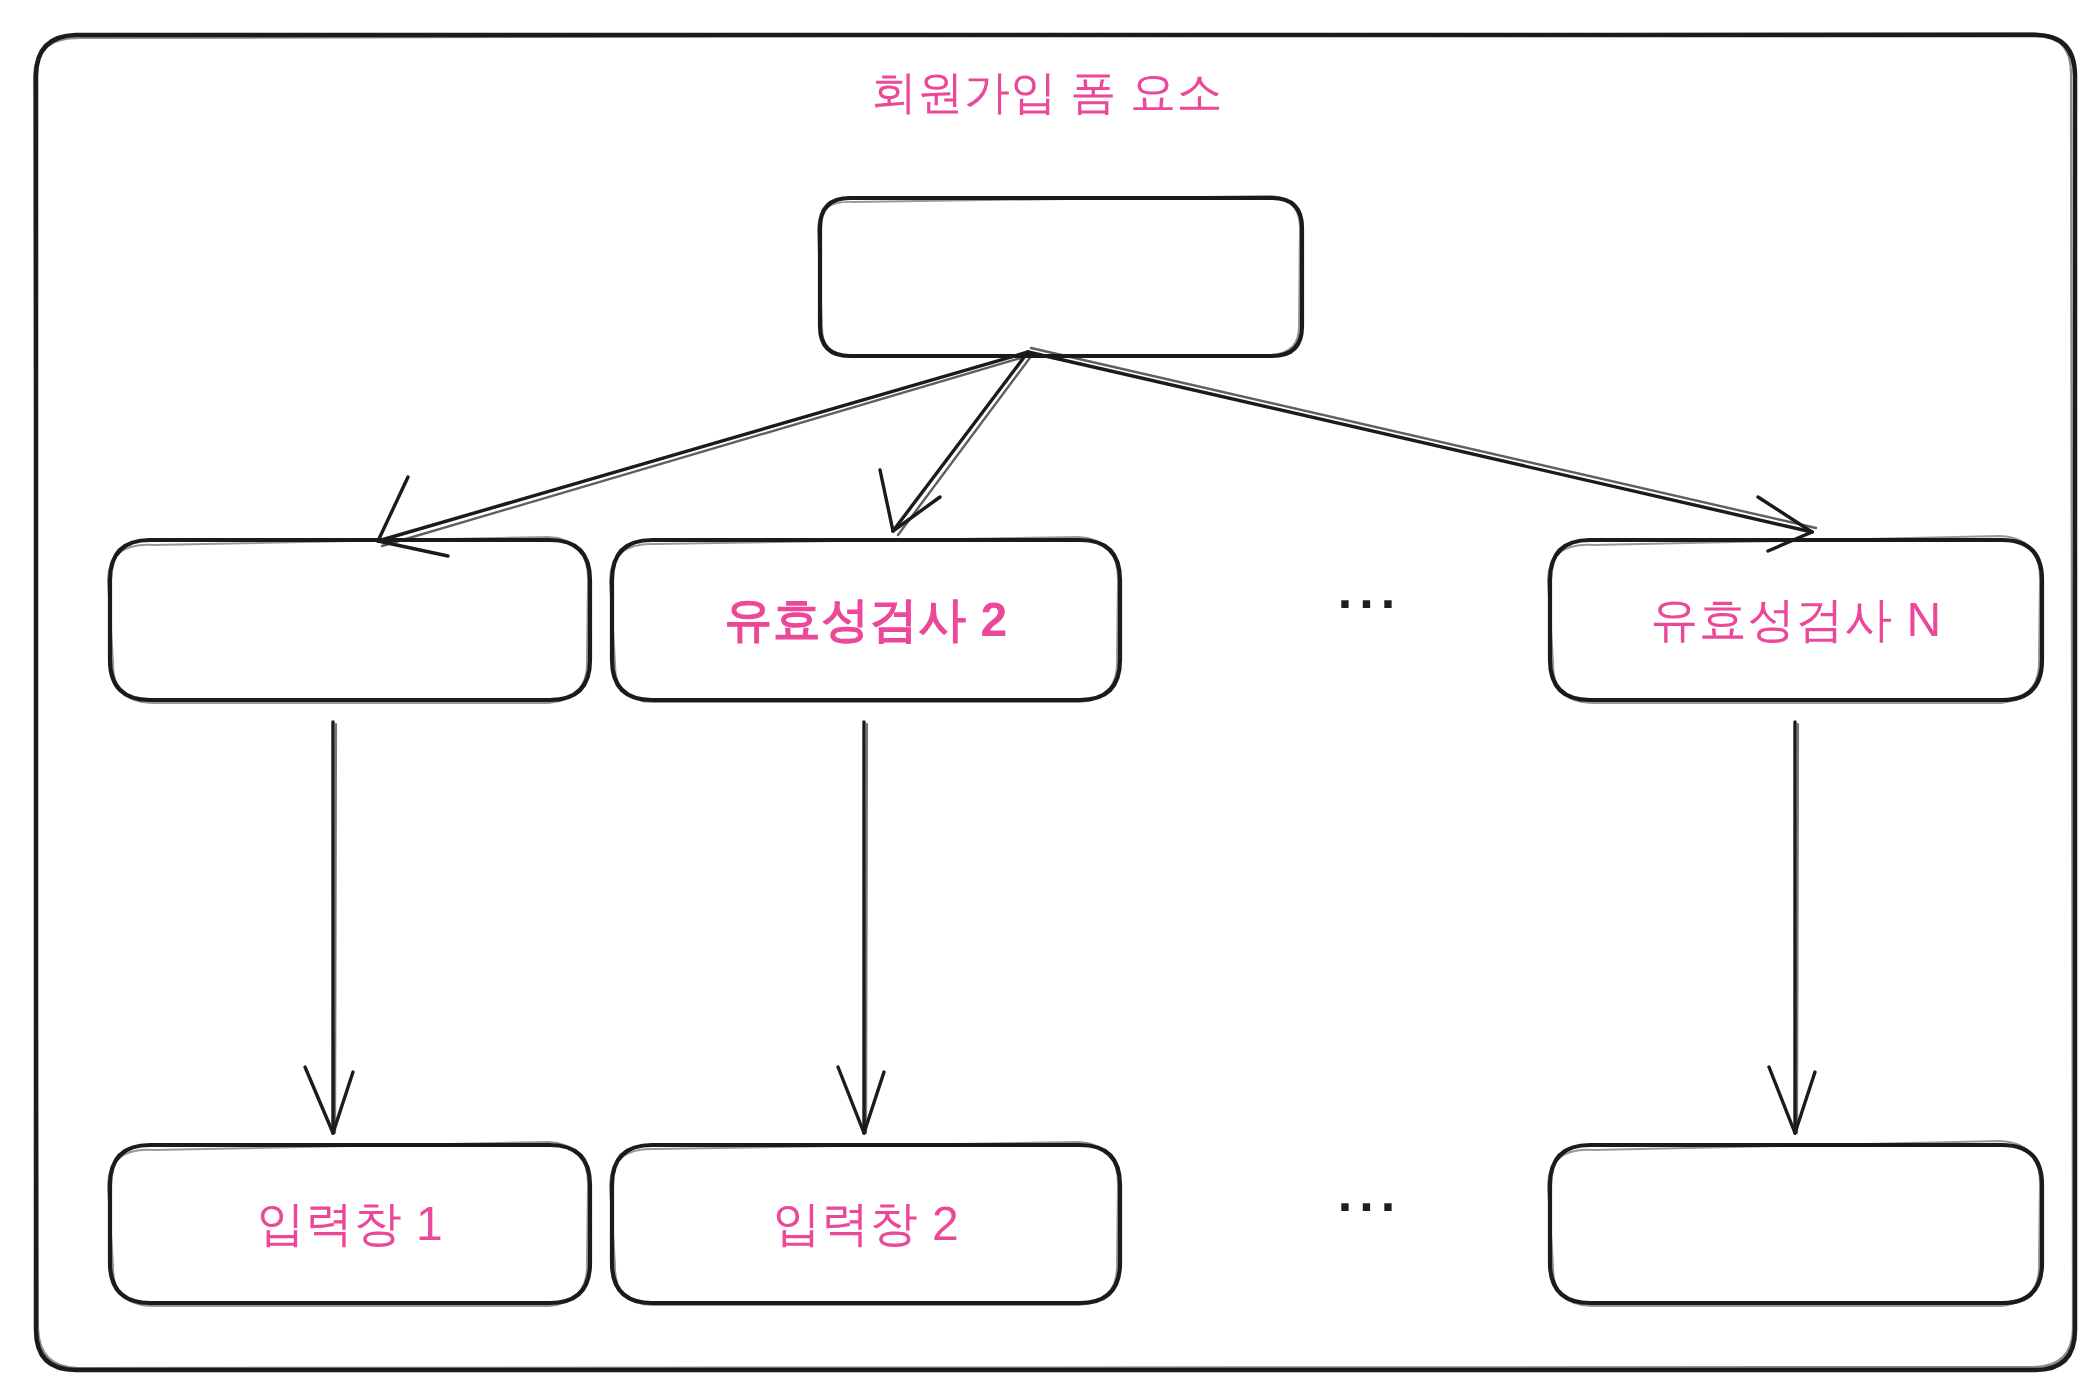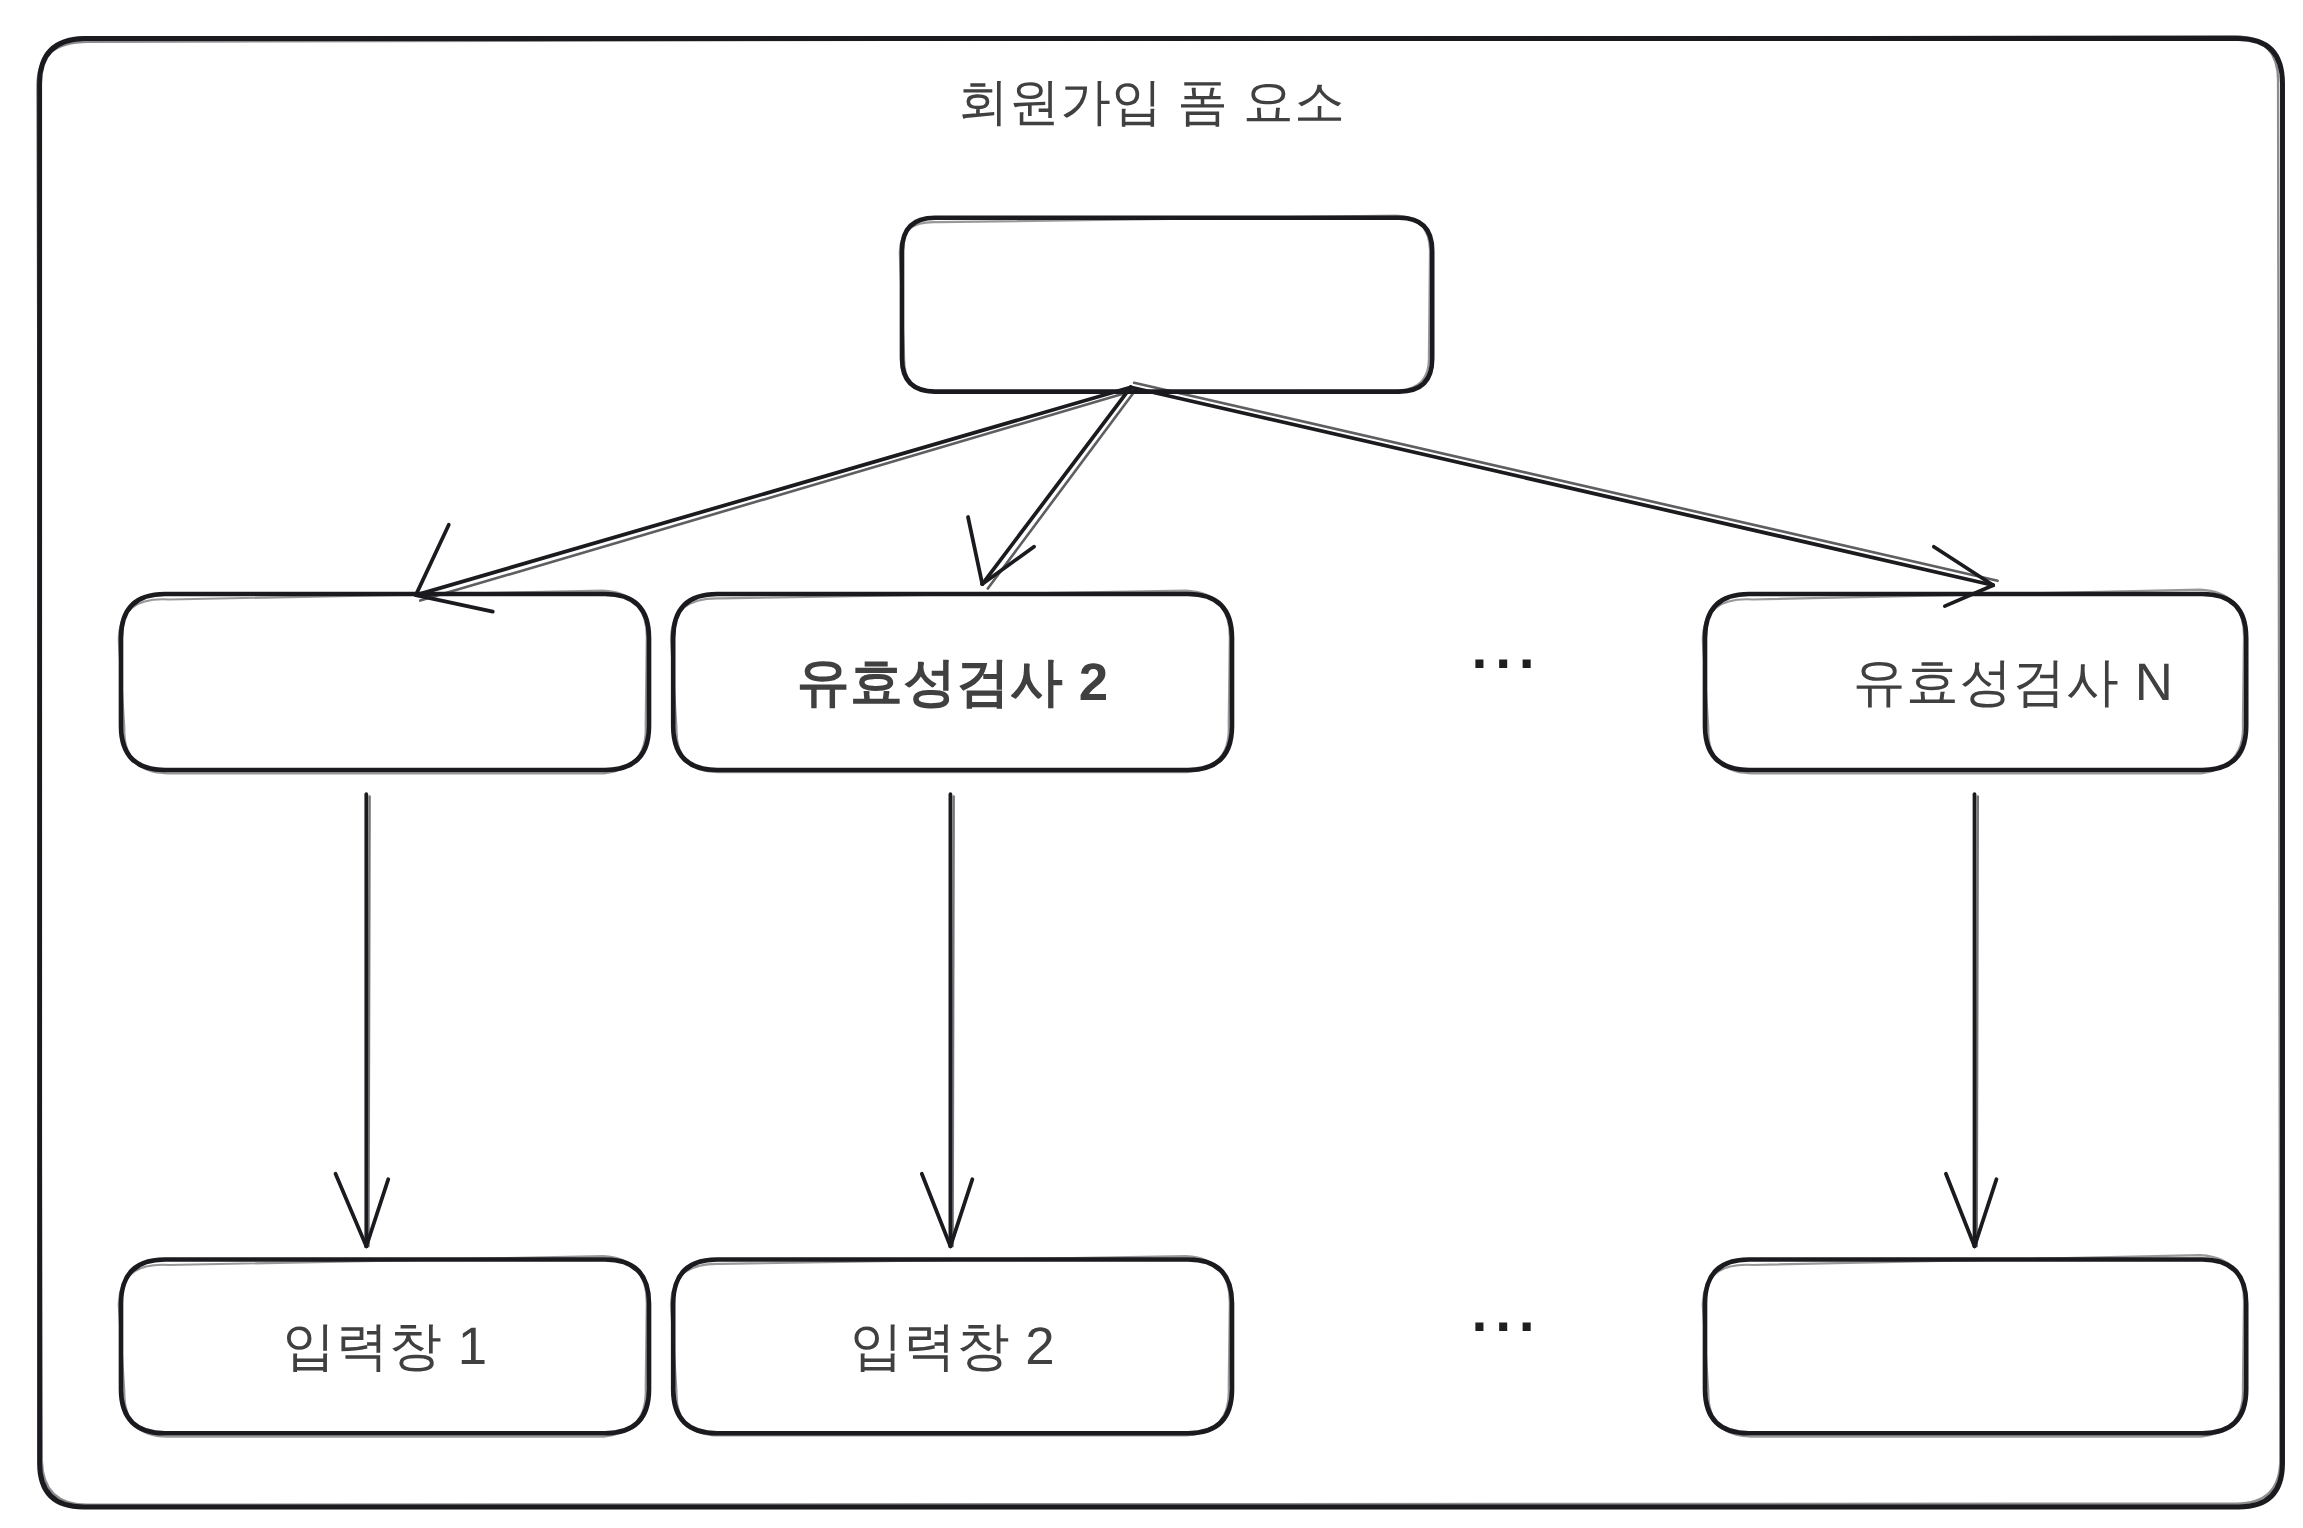--- a/index.html
+++ b/index.html
@@ -22,21 +22,21 @@
     left: 0;
     top: 0;
     width: 2094px;
     height: 1389px;
   }
   .label {
     position: absolute;
     display: flex;
     align-items: center;
     justify-content: center;
-    color: #404040;
+    color: #ec4899;
     font-weight: 400;
     letter-spacing: 0.5px;
     white-space: nowrap;
     pointer-events: none;
   }
   .node-label {
     font-size: 48px;
   }
   .title-label {
     font-size: 46px;
@@ -138,21 +138,21 @@
         <path d="M1795,1133 L1815,1072"></path>
       </g>
 
     </g>
   </svg>
 
   <div class="label title-label" style="left:647px; top:58px; width:800px; height:70px;">회원가입 폼 요소</div>
 
 
   <div class="label node-label" style="left:612px; top:540px; width:508px; height:160px;font-weight:bold;">유효성검사 2</div>
-  <div class="label node-label" style="left:1584px; top:540px; width:492px; height:160px;">유효성검사 N</div>
+  <div class="label node-label" style="left:1550px; top:540px; width:492px; height:160px;">유효성검사 N</div>
   <div class="label ellipsis-label" style="left:1300px; top:545px; width:140px; height:90px;">...</div>
 
   <div class="label node-label" style="left:110px; top:1145px; width:480px; height:158px;">입력창 1</div>
   <div class="label node-label" style="left:612px; top:1145px; width:508px; height:158px;">입력창 2</div>
   <div class="label ellipsis-label" style="left:1300px; top:1148px; width:140px; height:90px;">...</div>
 
   <div class="hit" style="left:820px; top:198px; width:482px; height:158px;"></div>
   <div class="hit" style="left:110px; top:540px; width:480px; height:160px;"></div>
   <div class="hit" style="left:612px; top:540px; width:508px; height:160px;"></div>
   <div class="hit" style="left:1550px; top:540px; width:492px; height:160px;"></div>

